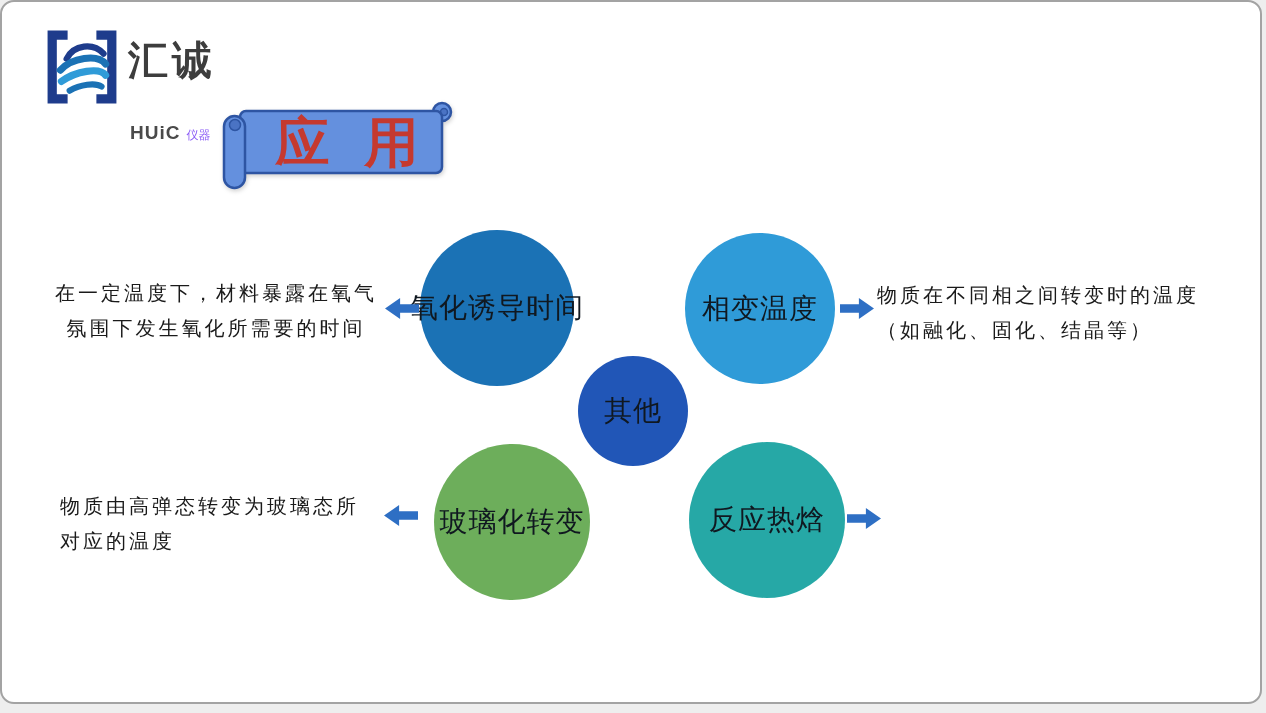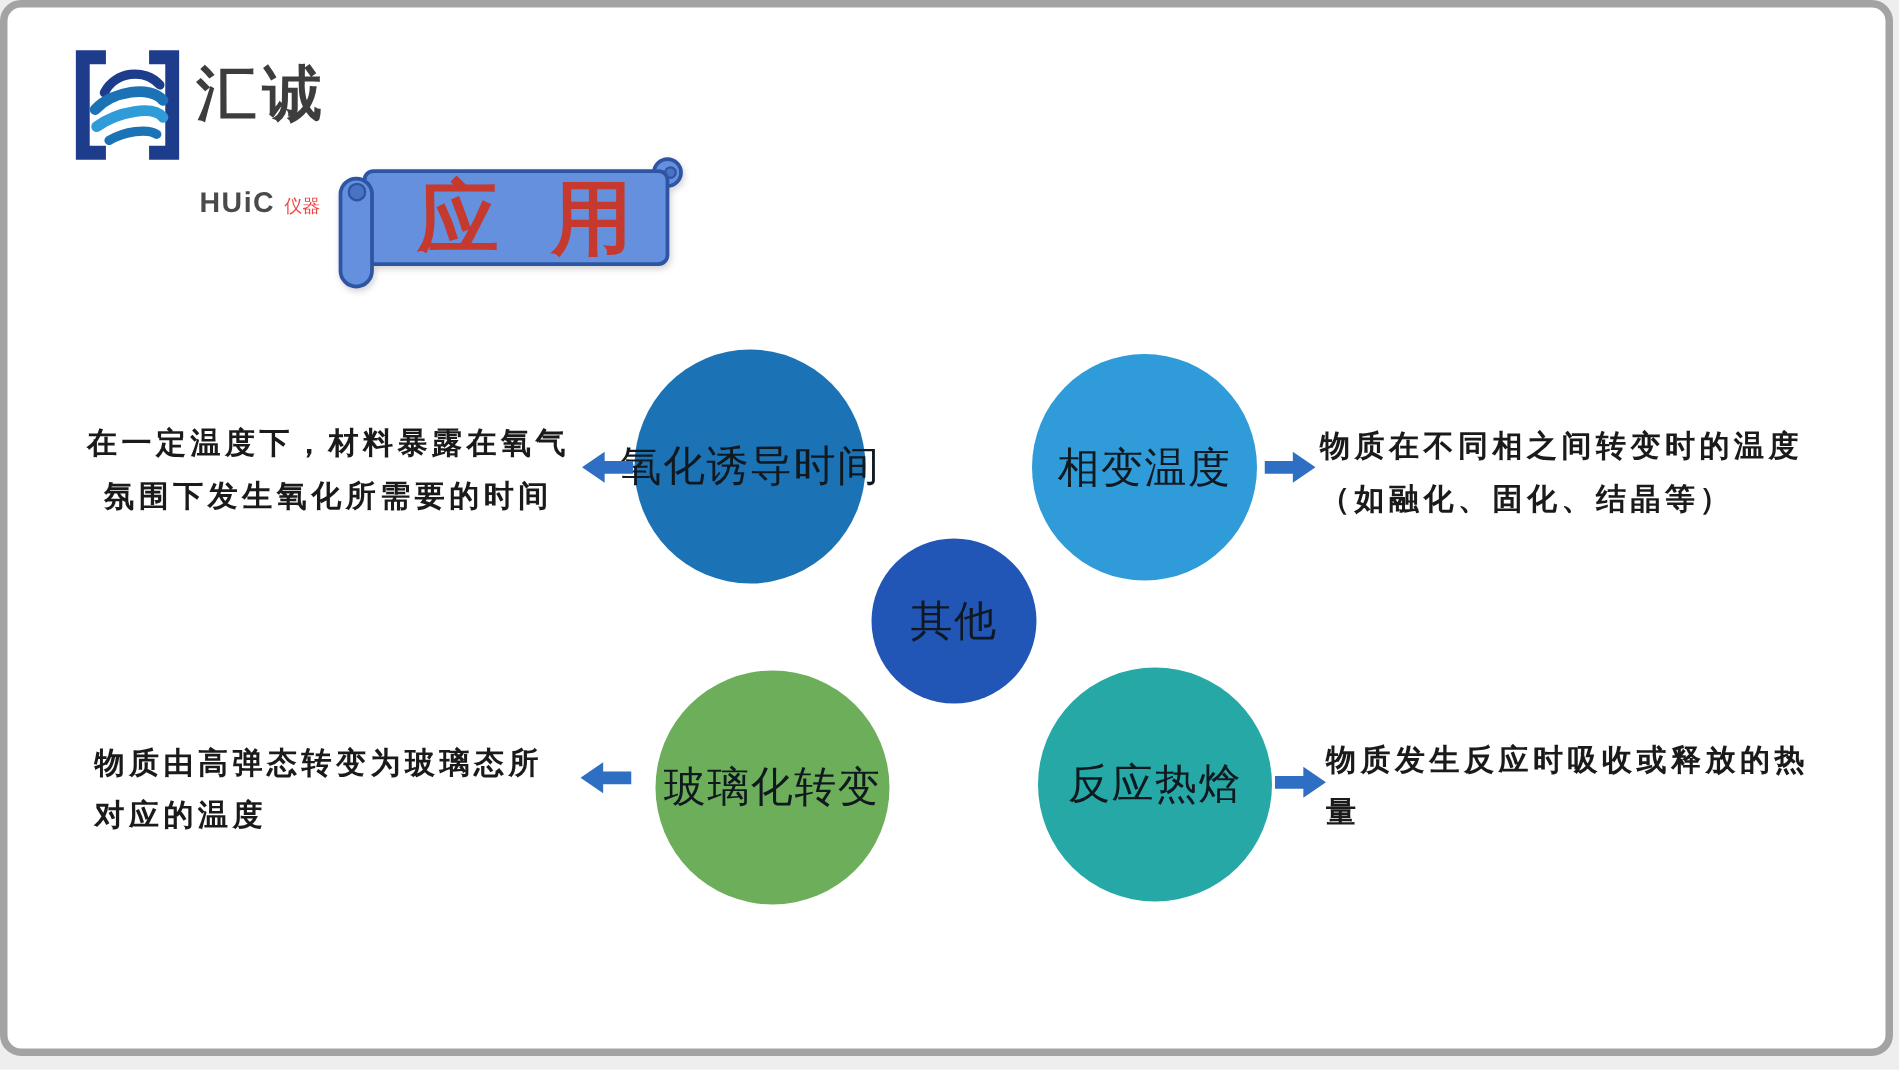--- a/index.html
+++ b/index.html
@@ -6,34 +6,34 @@
   body {
     font-family: "Liberation Sans", "DejaVu Sans", sans-serif;
     background:#e9e9e9;
   }
   .stage {
     position:relative; width:1266px; height:713px;
     background:#eeeeee; overflow:hidden;
   }
   .slide {
     position:absolute; left:0; top:0; width:1262px; height:704px;
-    background:#ffffff; border:5px solid #a3a3a3; border-radius:14px;
+    background:#ffffff; border:2px solid #a3a3a3; border-radius:14px;
   }
 
   
   .logo { position:absolute; left:44px; top:28px; display:flex; align-items:flex-start; }
   .logo-mark { width:72px; height:74px; }
   .logo-text { margin-left:10px; margin-top:10px; }
   .logo-name {
     font-size:40px; font-weight:700; color:#3d3d3d;
     letter-spacing:4px; line-height:1; display:block;
   }
   .logo-sub { display:flex; align-items:baseline; margin-top:2px; margin-left:2px; }
   .logo-latin { font-size:19px; font-weight:800; color:#4a4a4a; letter-spacing:1px;margin-top:40px; }
-  .logo-suffix { font-size:12px; color:#ef4444; margin-left:6px; }
+  .logo-suffix { font-size:12px; color:#8b5cf6; margin-left:6px; }
 
   
   .banner { position:absolute; left:214px; top:96px; width:244px; height:96px; }
   .banner svg { position:absolute; left:0; top:0; filter:drop-shadow(1px 2px 2px rgba(0,0,0,.18)); }
   .banner-title {
     position:absolute; left:36px; top:14px; width:190px; height:62px;
     display:flex; align-items:center; justify-content:center;
     font-size:54px; font-weight:700; color:var(--banner-text);
     letter-spacing:10px; text-indent:10px;
   }
@@ -55,21 +55,21 @@
   
   .arrow { position:absolute; width:34px; height:23px; }
   .arrow polygon { fill:var(--arrow); }
   .arrow-oit      { left:383px; top:295px; }
   .arrow-phase    { left:838px; top:295px; }
   .arrow-glass    { left:382px; top:502px; }
   .arrow-enthalpy { left:845px; top:505px; }
 
   
   .desc {
-    position:absolute; font-weight:700; color:var(--text);
+    position:absolute; font-weight:400; color:var(--text);
     font-size:20px; letter-spacing:3px; line-height:35px;
   }
   .desc-oit      { left:46px;  top:274px; width:336px; text-align:center; }
   .desc-phase    { left:875px; top:276px; width:352px; text-align:left; }
   .desc-glass    { left:58px;  top:487px; width:340px; text-align:left; }
   .desc-enthalpy { left:879px; top:485px; width:350px; text-align:left; }
 </style>
 </head>
 <body>
 
@@ -142,19 +142,15 @@
       <div>氛围下发生氧化所需要的时间</div>
     </div>
     <div class="desc desc-phase">
       <div>物质在不同相之间转变时的温度</div>
       <div>（如融化、固化、结晶等）</div>
     </div>
     <div class="desc desc-glass">
       <div>物质由高弹态转变为玻璃态所</div>
       <div>对应的温度</div>
     </div>
-    <div class="desc desc-enthalpy">
-      <div>物质发生反应时吸收或释放的热</div>
-      <div>量</div>
-    </div>
 
   </div>
 </div>
 
 </body></html>

